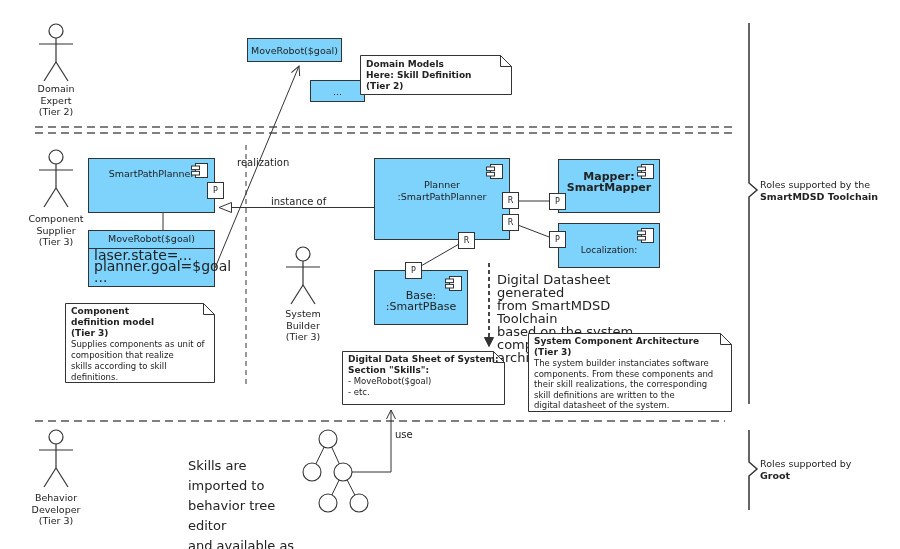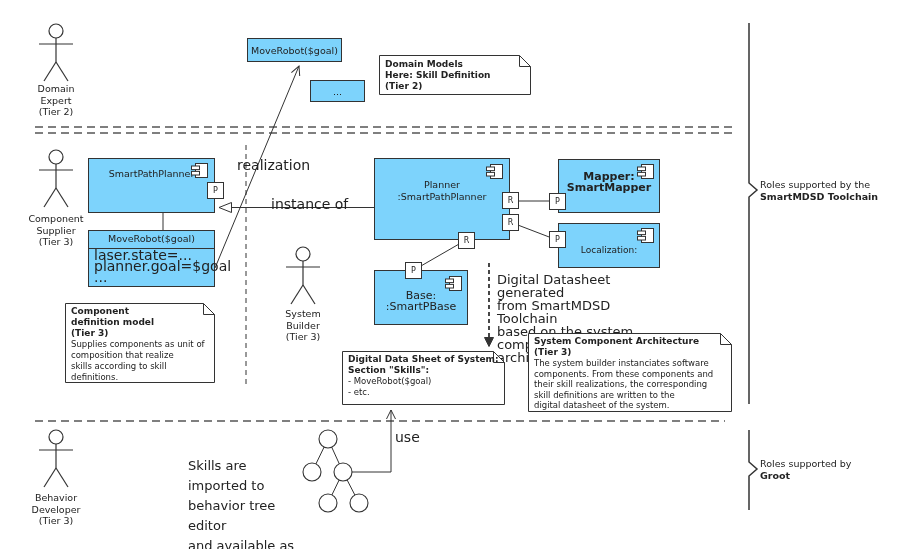--- a/index.html
+++ b/index.html
@@ -22,21 +22,21 @@
     border:1px solid #333; background:#fff; z-index:5;
     font-size:8px; line-height:15px; text-align:center;
   }
   .comp-icon { position:absolute; z-index:3; }
   .note { position:absolute; z-index:2; }
   .note-bg { position:absolute; left:0; top:0; }
   .note-text { position:absolute; left:6px; top:4px; right:5px; }
   .nt-title { font-weight:bold; font-size:9px; line-height:11px; white-space:pre-line; }
   .nt-body { font-size:8.5px; line-height:11px; white-space:pre-line; }
   .nt-body.tight { line-height:10.5px; }
-  .edge-label { position:absolute; font-size:14px; z-index:2; white-space:nowrap; }
+  .edge-label { position:absolute; font-size:10px; z-index:2; white-space:nowrap; }
   .annot { position:absolute; font-size:13px; white-space:pre-line; z-index:2; }
   .actor-label {
     position:absolute; width:90px; text-align:center; white-space:pre-line;
     font-size:9.5px; line-height:11.5px; z-index:2;
   }
   .bracket-label { position:absolute; font-size:9.5px; line-height:11.5px; z-index:2; white-space:nowrap; }
   .bracket-label .b2 { font-weight:bold; }
   .def-title {
     position:absolute; left:0; right:0; top:0; height:17px;
     border-bottom:1px solid #333; text-align:center;
@@ -139,21 +139,21 @@
   <div class="actor-label" style="left:258px; top:308px;">System
 Builder
 (Tier 3)</div>
   <div class="actor-label" style="left:11px; top:492px;">Behavior
 Developer
 (Tier 3)</div>
 
   <div class="box flexc" style="left:247px; top:38px; width:95px; height:24px; font-size:9.5px;">MoveRobot($goal)</div>
   <div class="box flexc" style="left:310px; top:80px; width:55px; height:22px; font-size:9.5px;">...</div>
 
-  <div class="note" style="left:379px; top:55px; width:152px; height:40px;">
+  <div class="note" style="left:360px; top:55px; width:152px; height:40px;">
     <svg class="note-bg" width="152" height="40">
       <path d="M0.5,0.5 H140.5 L151.5,11.5 V39.5 H0.5 Z" fill="#fff" stroke="#333"></path>
       <path d="M140.5,0.5 V11.5 H151.5" fill="none" stroke="#333"></path>
     </svg>
     <div class="note-text">
       <div class="nt-title">Domain Models
 Here: Skill Definition
 (Tier 2)</div>
     </div>
   </div>

